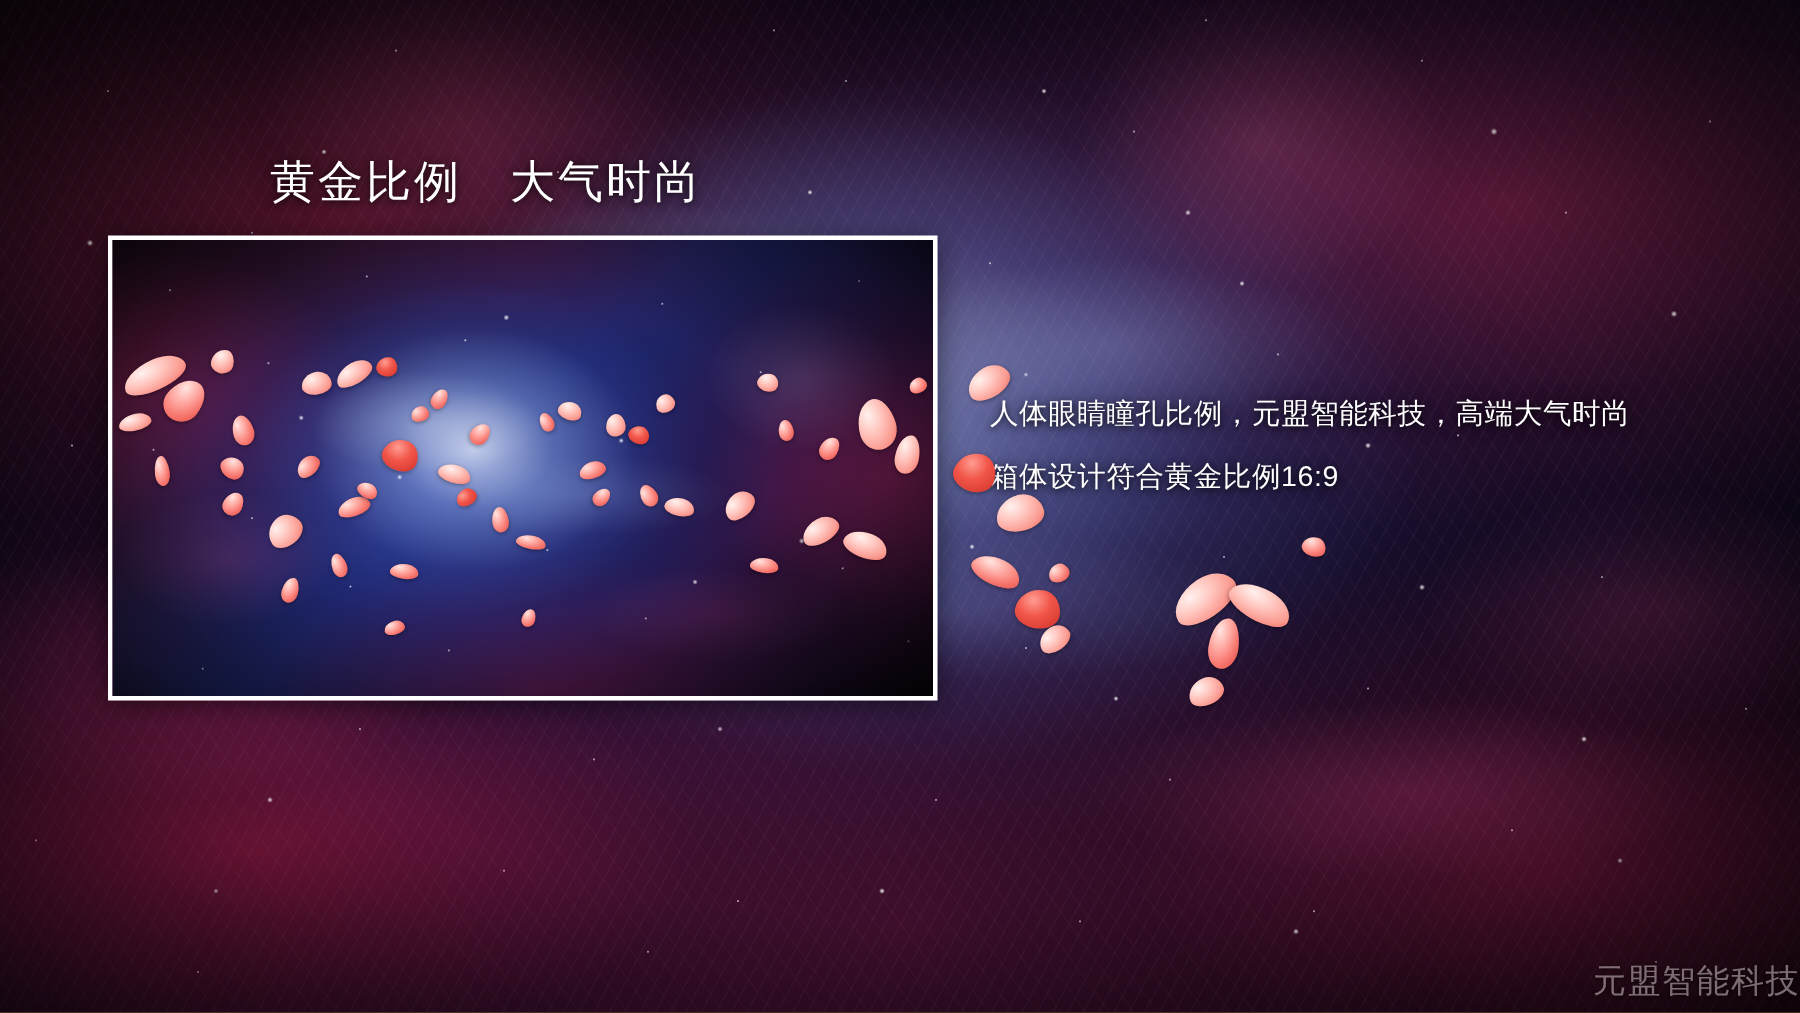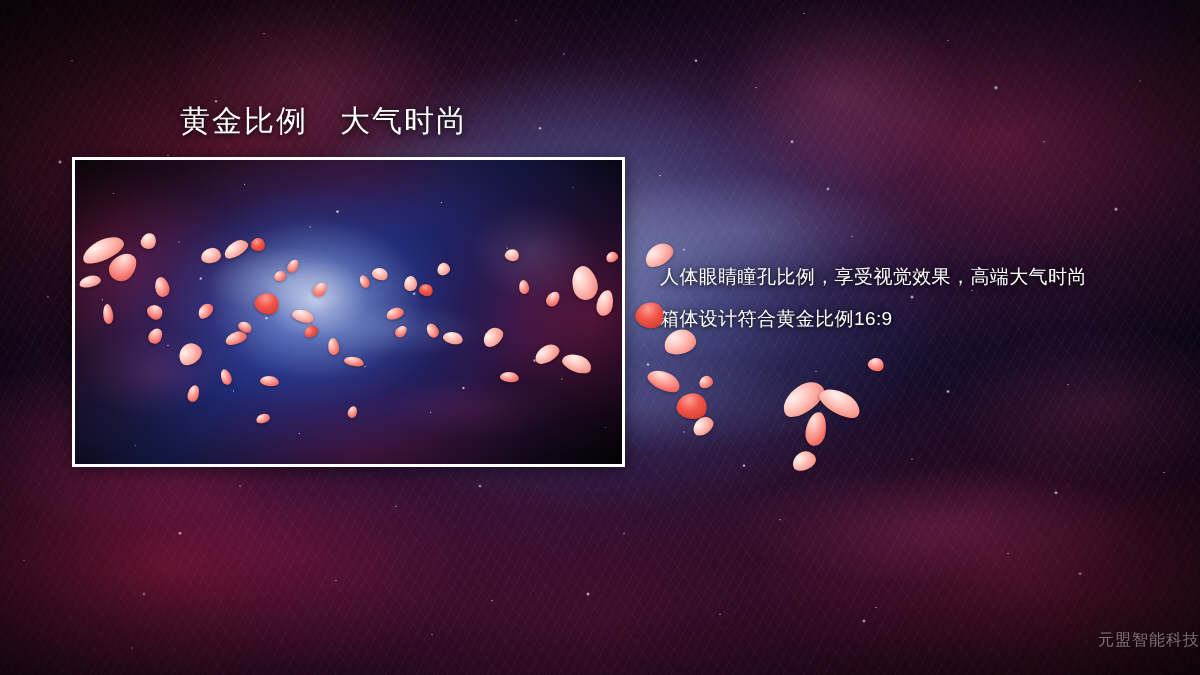--- a/index.html
+++ b/index.html
@@ -166,22 +166,22 @@
   }
   
   #body-text { position:absolute; left:660px; top:256px; width:520px; }
   #body-text .line {
     font-size:19px; color:#ffffff; line-height:42px; white-space:pre;
     letter-spacing:.4px;
     text-shadow:0 1px 4px rgba(0,0,0,.8), 0 0 12px rgba(0,0,0,.55);
   }
   
   #watermark {
-    position:absolute; right:0px; bottom:24px;
-    font-size:16px; color:rgba(224,206,210,0.52); letter-spacing:1px;
+    position:absolute; right:0px; bottom:6px;
+    font-size:22px; color:rgba(224,206,210,0.52); letter-spacing:1px;
     text-shadow:0 1px 2px rgba(0,0,0,.6);
   }
 </style>
 </head>
 <body>
 
 <div id="slide">
 
   <div class="nebula bg-base"></div>
   <div class="nebula bg-wisps"></div>
@@ -257,19 +257,19 @@
   <span class="petal" style="left:699px; top:376px; width:14px; height:12px; transform:rotate(-18deg); z-index:3;"></span>
   <span class="petal deep" style="left:677px; top:393px; width:30px; height:26px; transform:rotate(12deg); z-index:3;"></span>
   <span class="petal pale" style="left:692px; top:418px; width:22px; height:16px; transform:rotate(-34deg); z-index:3;"></span>
   <span class="petal pale" style="left:780px; top:386px; width:46px; height:26px; transform:rotate(-34deg); z-index:3;"></span>
   <span class="petal pale" style="left:818px; top:392px; width:44px; height:22px; transform:rotate(30deg); z-index:3;"></span>
   <span class="petal" style="left:806px; top:412px; width:20px; height:34px; transform:rotate(8deg); z-index:3;"></span>
   <span class="petal pale" style="left:792px; top:452px; width:24px; height:18px; transform:rotate(-22deg); z-index:3;"></span>
   <span class="petal" style="left:868px; top:358px; width:16px; height:13px; transform:rotate(18deg); z-index:3;"></span>
 
   <div id="body-text">
-    <div class="line">人体眼睛瞳孔比例，享受视觉效果，高端大气时尚</div>
+    <div class="line">人体眼睛瞳孔比例，元盟智能科技，高端大气时尚</div>
     <div class="line">箱体设计符合黄金比例16:9</div>
   </div>
 
   <div id="watermark">元盟智能科技</div>
 
 </div>
 
 </body></html>

